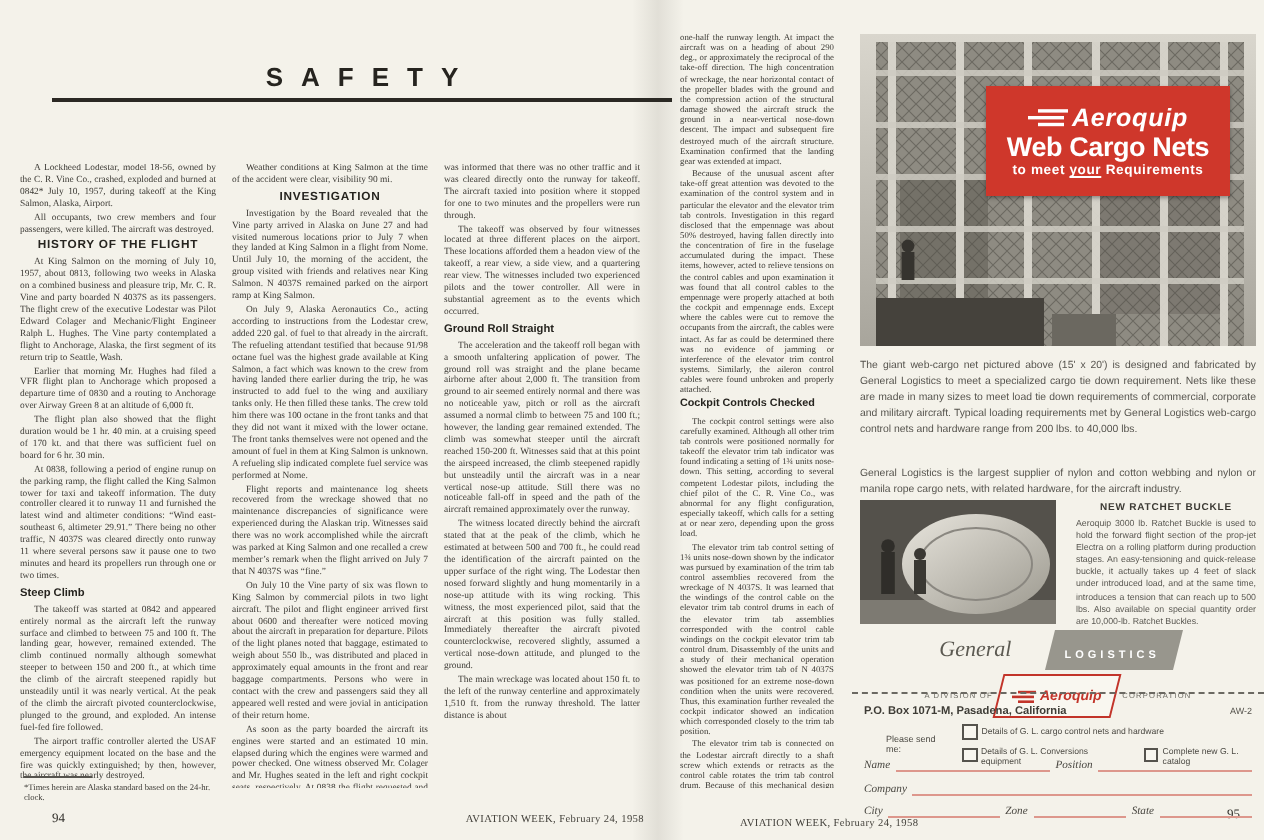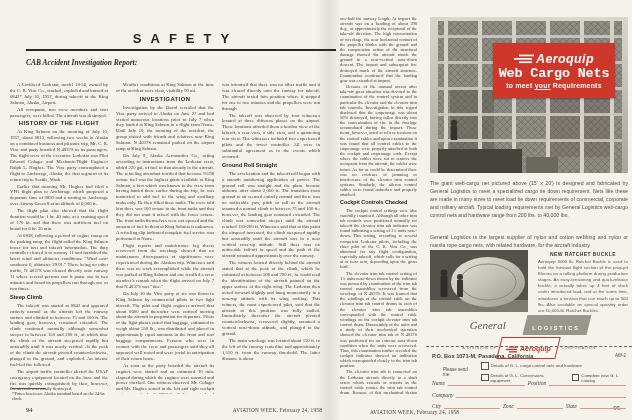--- a/index.html
+++ b/index.html
@@ -44,21 +44,21 @@
   
   .ad{position:absolute;left:96px;top:0;width:206px;height:420px;
     font-family:"Liberation Sans",sans-serif;color:#4c4a44;}
   .photo1{position:absolute;left:4px;top:17px;width:198px;height:156px;overflow:hidden;}
   .photo1 svg{display:block;width:100%;height:100%;}
   .banner{position:absolute;left:63px;top:26px;width:122px;height:55px;
     background:#cf372b;box-shadow:0 1px 2px rgba(0,0,0,.35);
     display:flex;flex-direction:column;align-items:center;justify-content:center;color:#fff;}
   .brandrow{display:flex;align-items:center;gap:2px;}
   .brand{font-style:italic;font-weight:bold;font-size:12.5px;letter-spacing:.4px;}
-  .adtitle{font-weight:bold;font-size:13.5px;letter-spacing:-.2px;margin-top:0px;font-family:Liberation Mono, monospace;}
+  .adtitle{font-weight:bold;font-size:13.5px;letter-spacing:-.2px;margin-top:0px;}
   .adsub{font-weight:bold;font-size:6.8px;margin-top:1px;letter-spacing:.3px;}
   .adsub .u{text-decoration:underline;}
   .adp{position:absolute;left:4px;width:198px;margin:0;font-size:5.2px;
     line-height:7.9px;text-align:justify;color:#56544e;}
   .adp1{top:180px;}
   .adp2{top:234px;}
   .photo2{position:absolute;left:4px;top:250px;width:98px;height:62px;overflow:hidden;}
   .photo2 svg{display:block;width:100%;height:100%;}
   .ratchet{position:absolute;left:112px;top:251px;width:90px;}
   .rhead{text-align:center;font-weight:bold;font-size:5px;letter-spacing:.4px;color:#3c3a34;}
@@ -95,21 +95,20 @@
 </style>
 </head>
 <body>
 
 <div class="spread">
   <div class="gutter"></div>
 
   <section class="page-left">
     <div class="section-title">SAFETY</div>
     <div class="head-rule"></div>
-    <div class="kicker">CAB Accident Investigation Report:</div>
     <div class="cols">
       <div class="col">
           <p class="p">A Lockheed Lodestar, model 18-56, owned by the C. R. Vine Co., crashed, exploded and burned at 0842* July 10, 1957, during takeoff at the King Salmon, Alaska, Airport.</p>
           <p class="p">All occupants, two crew members and four passengers, were killed. The aircraft was destroyed.</p>
           <h4 class="hc">HISTORY OF THE FLIGHT</h4>
           <p class="p">At King Salmon on the morning of July 10, 1957, about 0813, following two weeks in Alaska on a combined business and pleasure trip, Mr. C. R. Vine and party boarded N 4037S as its passengers. The flight crew of the executive Lodestar was Pilot Edward Colager and Mechanic/Flight Engineer Ralph L. Hughes. The Vine party contemplated a flight to Anchorage, Alaska, the first segment of its return trip to Seattle, Wash.</p>
           <p class="p">Earlier that morning Mr. Hughes had filed a VFR flight plan to Anchorage which proposed a departure time of 0830 and a routing to Anchorage over Airway Green 8 at an altitude of 6,000 ft.</p>
           <p class="p">The flight plan also showed that the flight duration would be 1 hr. 40 min. at a cruising speed of 170 kt. and that there was sufficient fuel on board for 6 hr. 30 min.</p>
           <p class="p">At 0838, following a period of engine runup on the parking ramp, the flight called the King Salmon tower for taxi and takeoff information. The duty controller cleared it to runway 11 and furnished the latest wind and altimeter conditions: “Wind east-southeast 6, altimeter 29.91.” There being no other traffic, N 4037S was cleared directly onto runway 11 where several persons saw it pause one to two minutes and heard its propellers run through one or two times.</p>
           <h4 class="hl">Steep Climb</h4>

